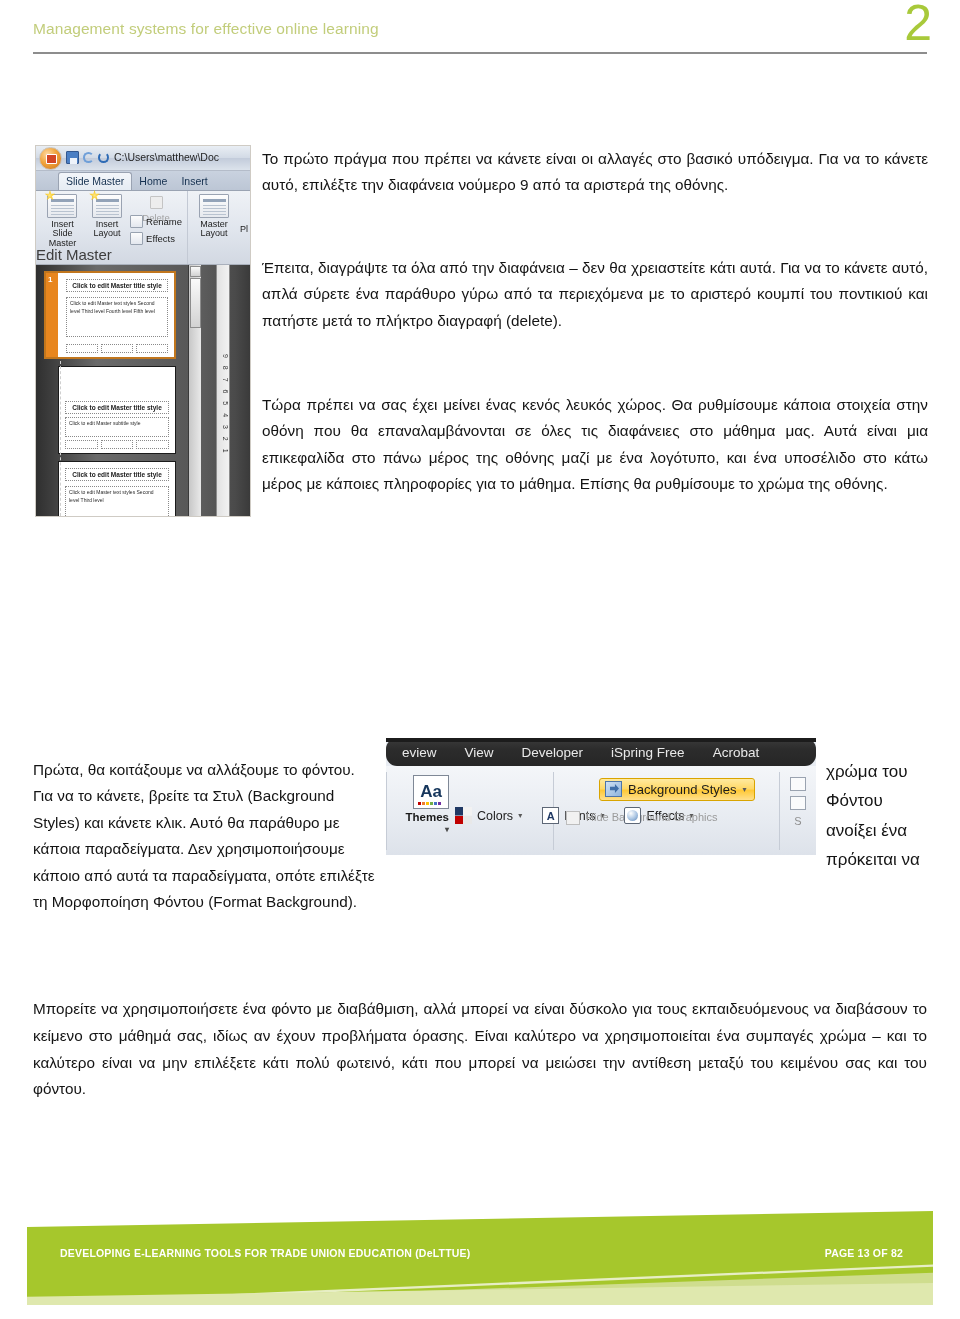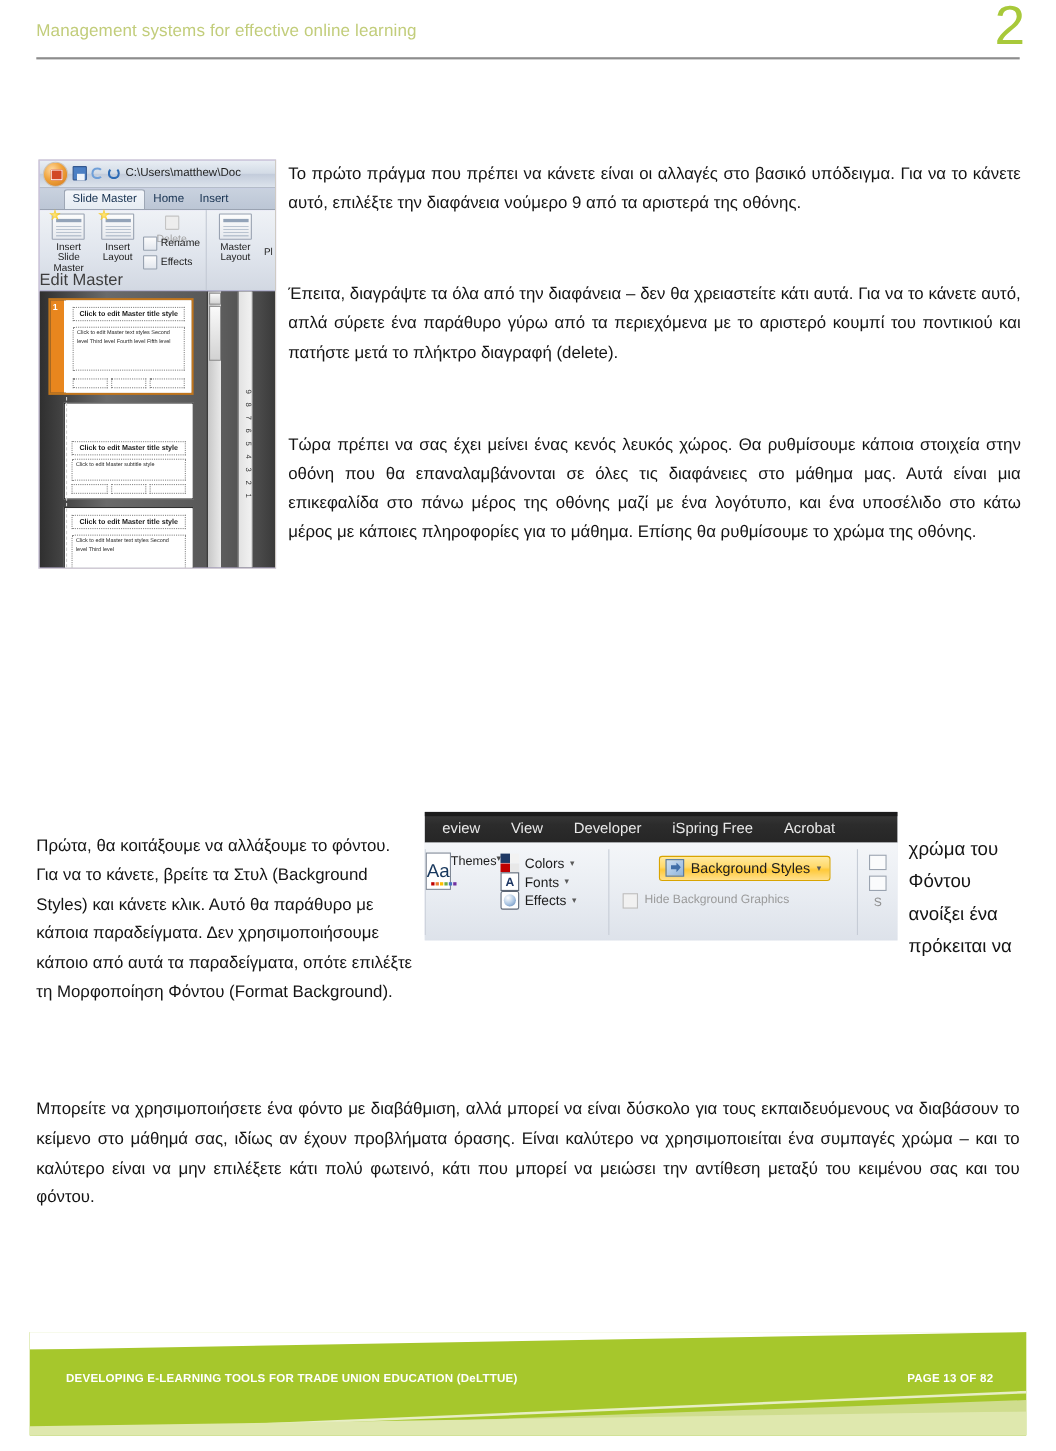--- a/index.html
+++ b/index.html
@@ -316,20 +316,21 @@
     width: 430px; height: 117px;
     overflow: hidden;
     background: #e8ecf2;
   }
   .rs-tabs {
     height: 28px;
     background: linear-gradient(to bottom, #3c3c3c 0%, #2c2c2c 40%, #262626 100%);
     display: flex; align-items: center;
     padding-left: 2px;
     position: relative;
+    border-radius: 11px;
   }
   .rs-tabs::before {
     content: ""; position: absolute; left: 0; top: 0; right: 0; height: 4px;
     background: #1c1c1c;
   }
   .rs-tab {
     color: #e9e9e9;
     font-size: 13.5px;
     padding: 0 14px;
     white-space: nowrap;
@@ -339,22 +340,23 @@
     height: 89px;
     background: linear-gradient(to bottom, #f4f6f9 0%, #e7ebf1 60%, #dde2ea 100%);
     display: flex;
     padding-top: 3px;
   }
   .rs-sep {
     width: 1px; background: #c6ccd6; margin: 3px 0 5px 0;
   }
   .rs-themes {
     width: 62px;
-    display: flex; flex-direction: row; align-items: flex-start;
+    display: flex; flex-direction: column; align-items: flex-end;
     padding-top: 6px;
+    font-weight: bold;
   }
   .rs-aa {
     width: 36px; height: 34px;
     background: #fff;
     border: 1px solid #7f8896;
     display: flex; align-items: center; justify-content: center;
     font-size: 17px; color: #16365c;
     position: relative;
   }
   .rs-aa .swatches {
@@ -366,21 +368,21 @@
   }
   .rs-themes-label {
     font-size: 11.5px; color: #1a1a1a; margin-top: 3px; line-height: 1;
   }
   .rs-caret {
     font-size: 8px; color: #4a4a4a; margin-top: 1px;
   }
   .rs-cfe {
     width: 104px;
     padding: 7px 0 0 6px;
-    display: flex; flex-direction: column; gap: 0;
+    display: flex; gap: 20px;
   }
   .rs-cfe-item {
     display: flex; align-items: center; gap: 5px;
     font-size: 12.5px; color: #1d1d1d;
     white-space: nowrap;
   }
   .rs-ico {
     width: 17px; height: 17px; flex: 0 0 auto;
     border: 1px solid #5d6776; background: #fff;
     position: relative;

